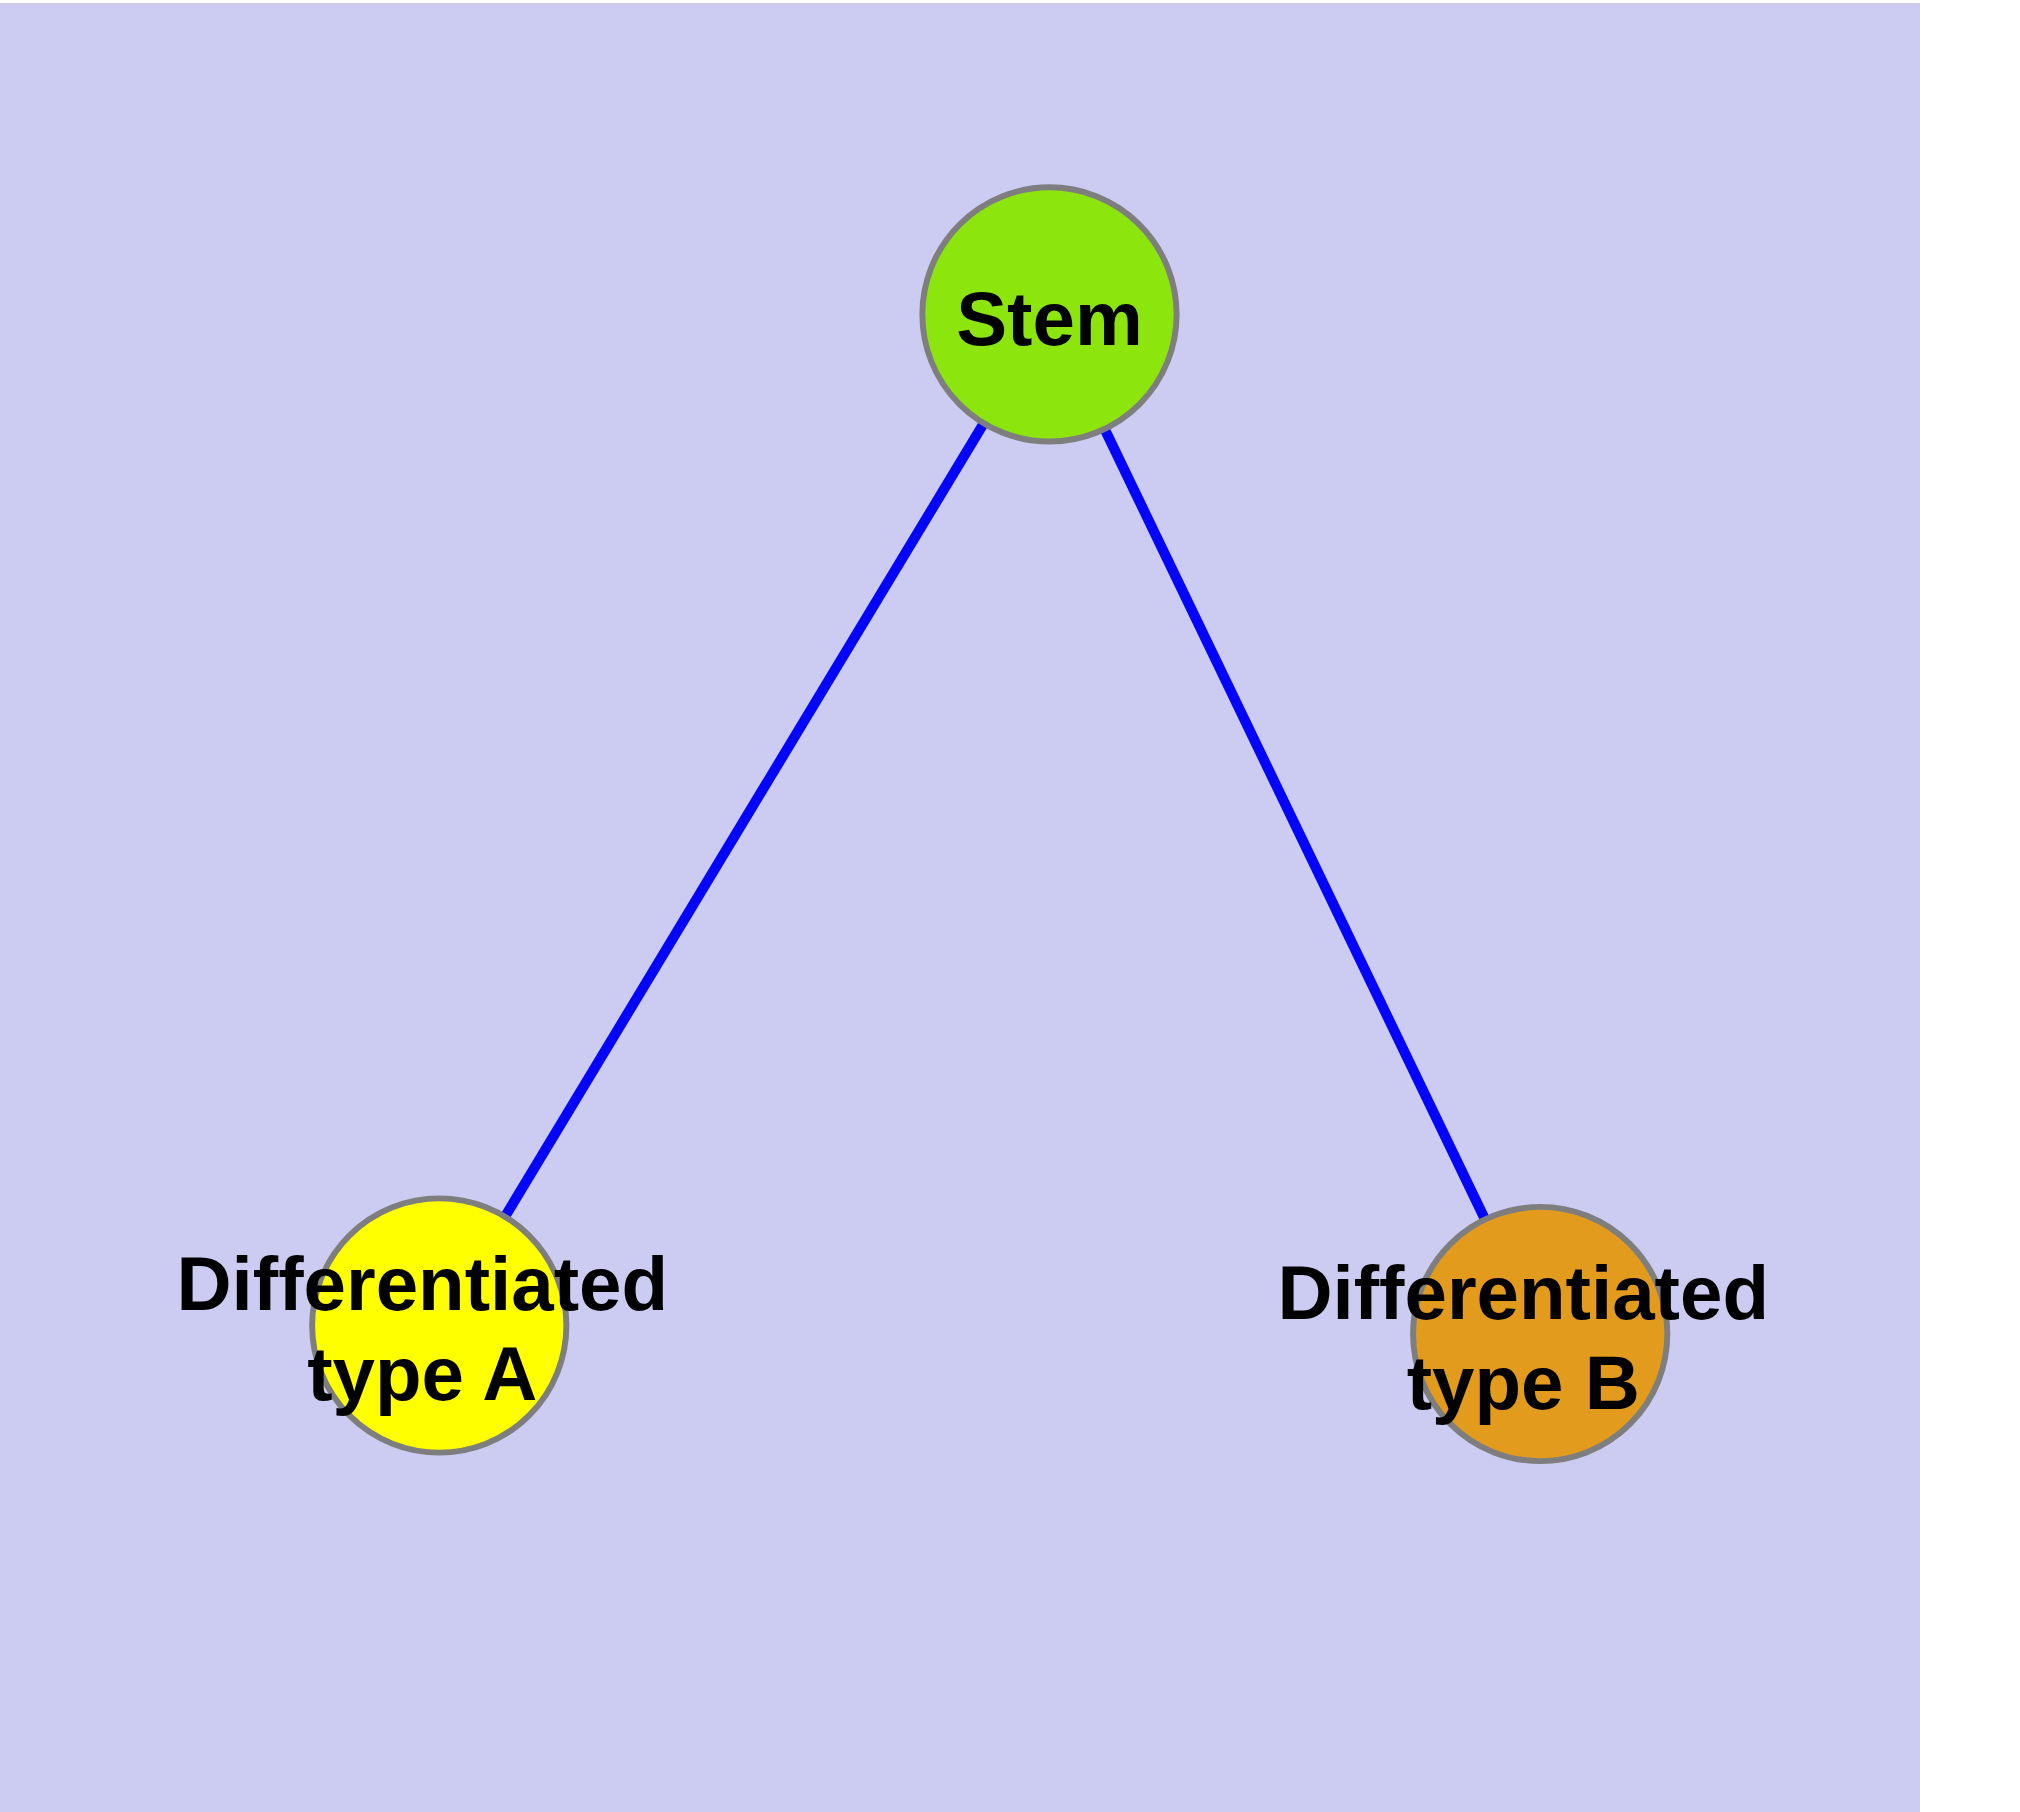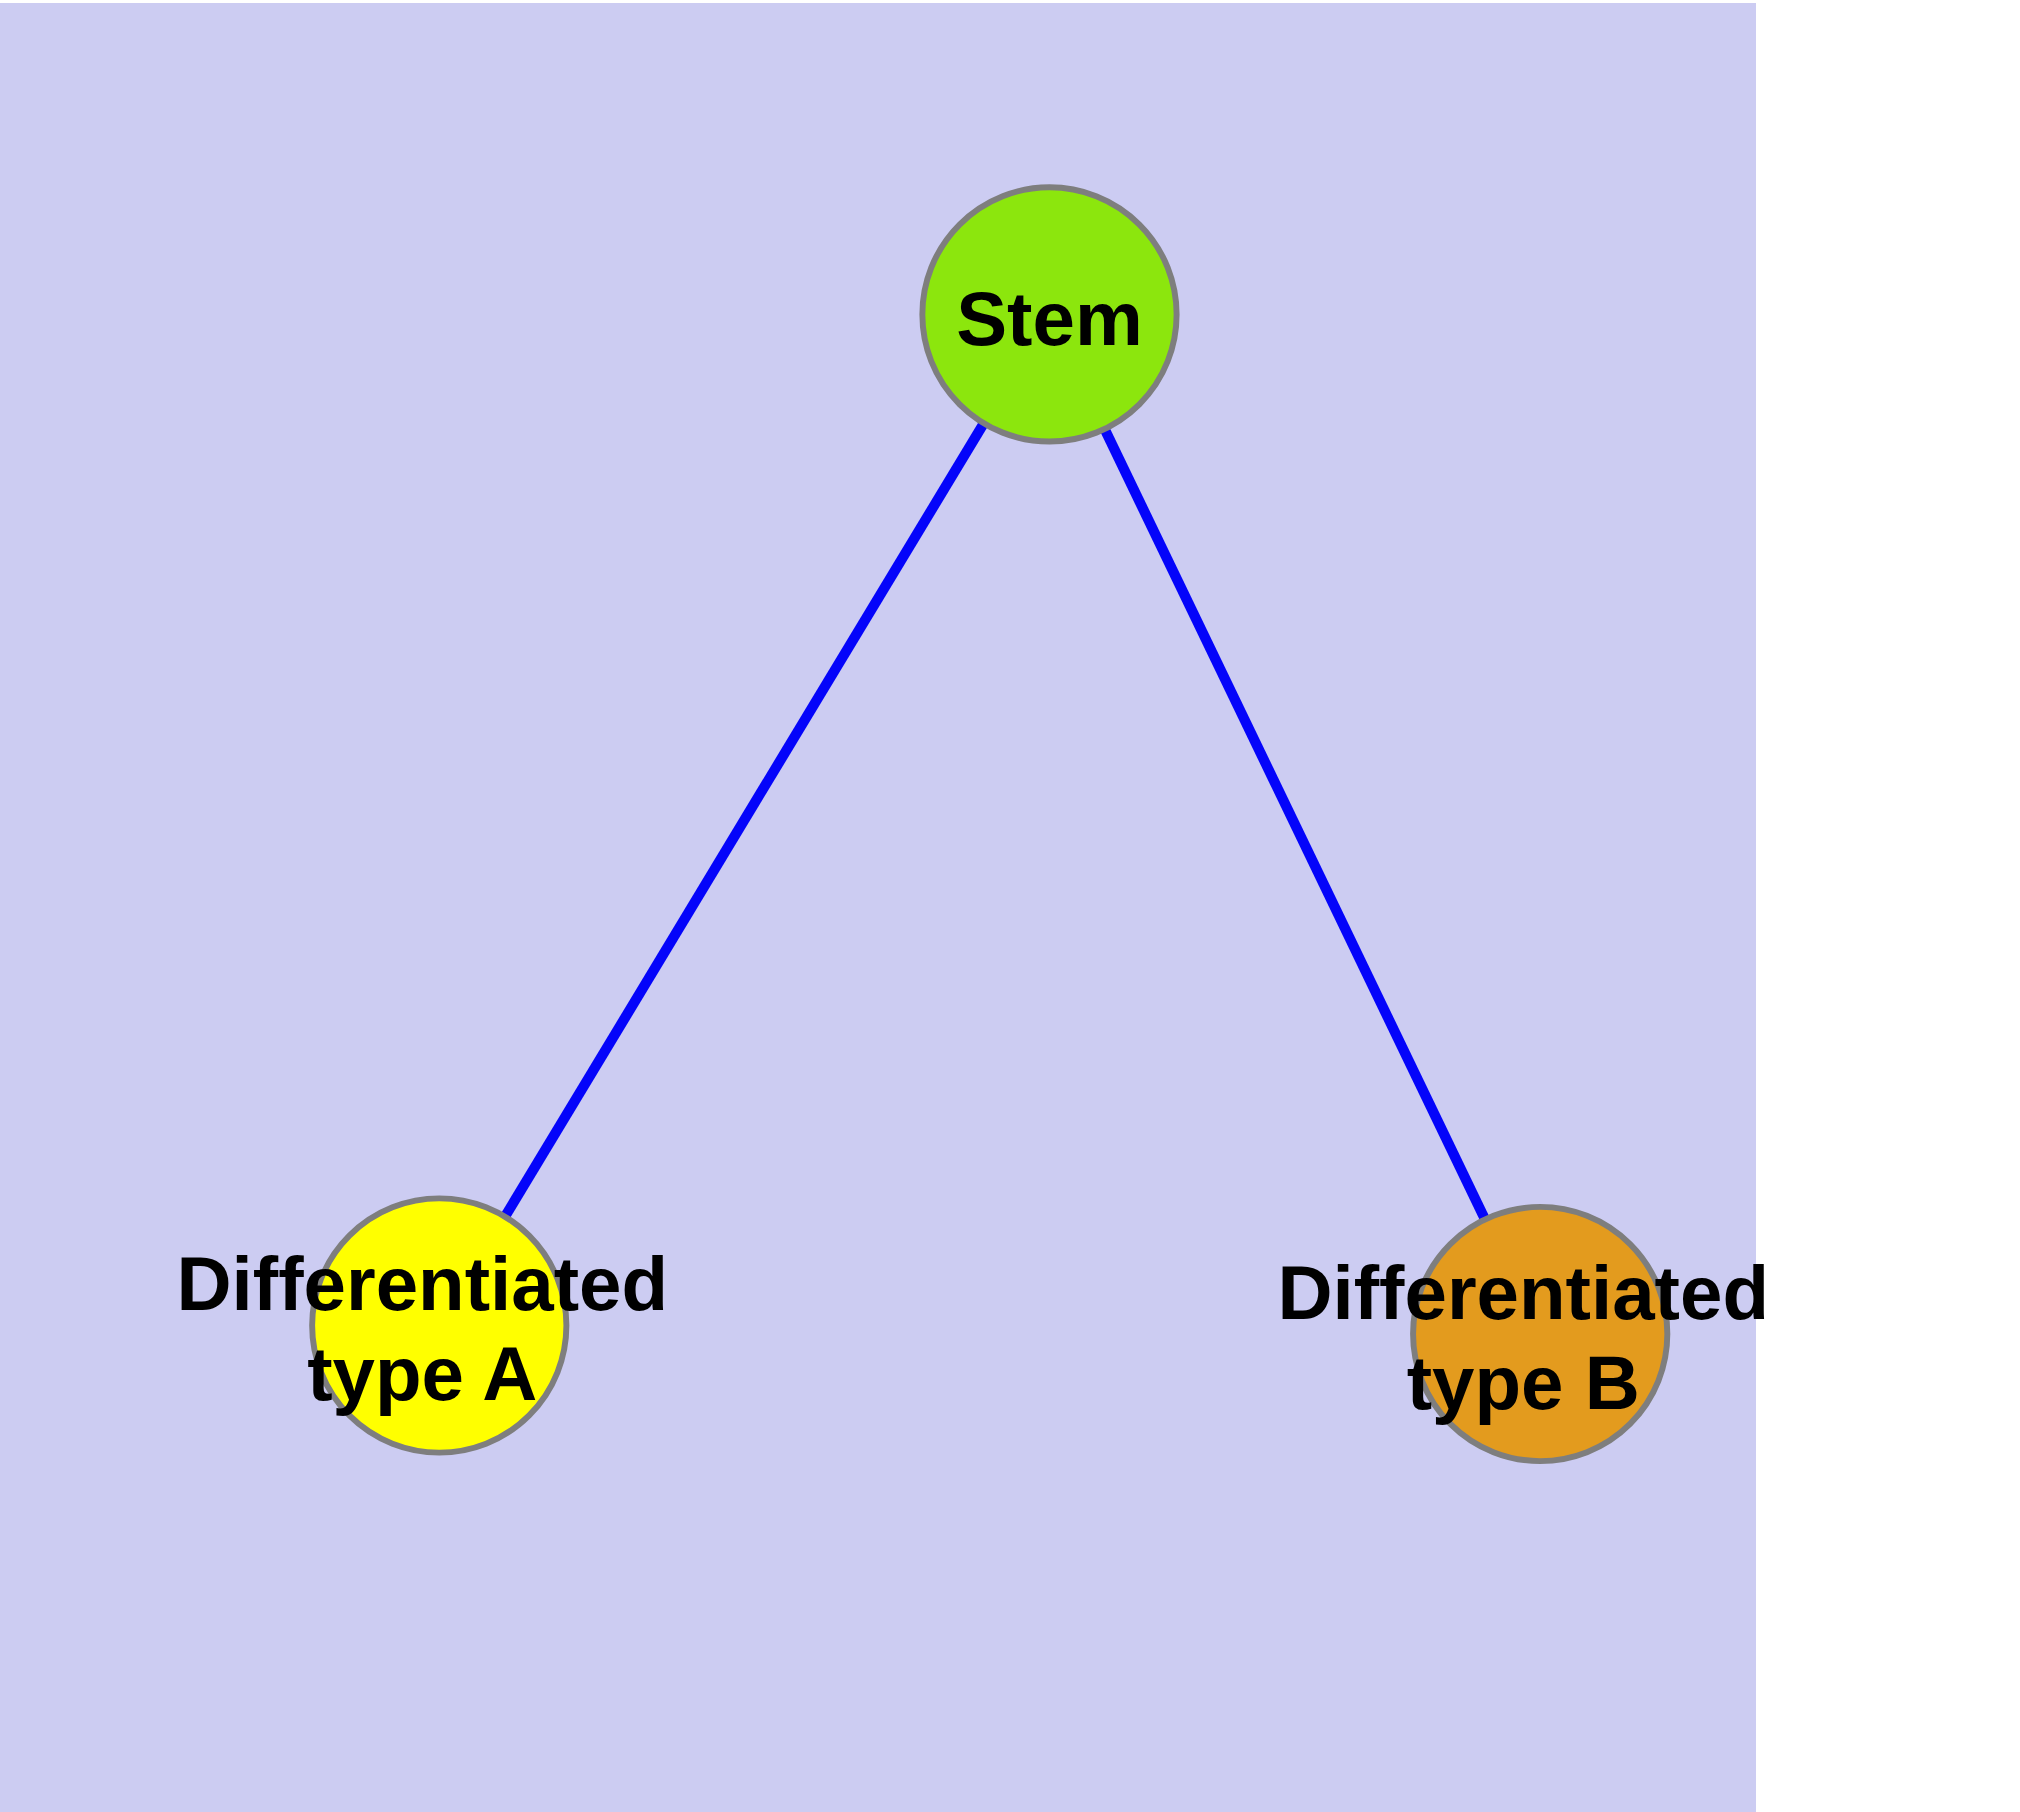--- a/index.html
+++ b/index.html
@@ -8,21 +8,21 @@
     background: #ffffff;
   }
   body {
     width: 2021px;
     height: 1812px;
     overflow: hidden;
     font-family: "Liberation Sans", sans-serif;
   }
   .canvas {
     position: relative;
-    width: 1756px;
+    width: 1920px;
     height: 1812px;
   }
   .top-margin {
     position: absolute;
     top: 0;
     left: 0;
     width: 100%;
     height: 2.5px;
   }
   svg.graph {

